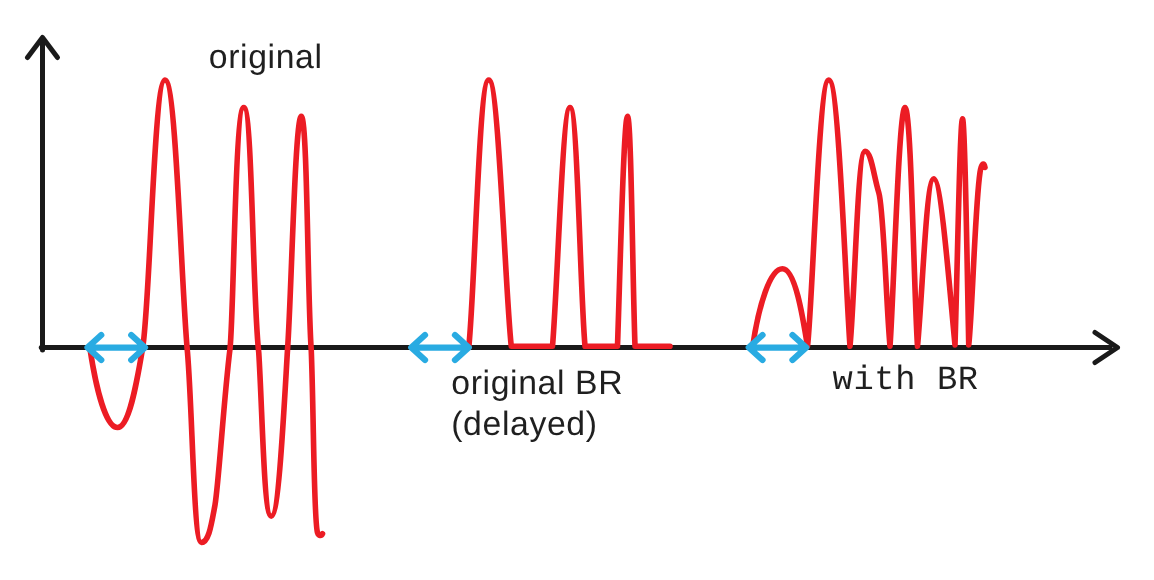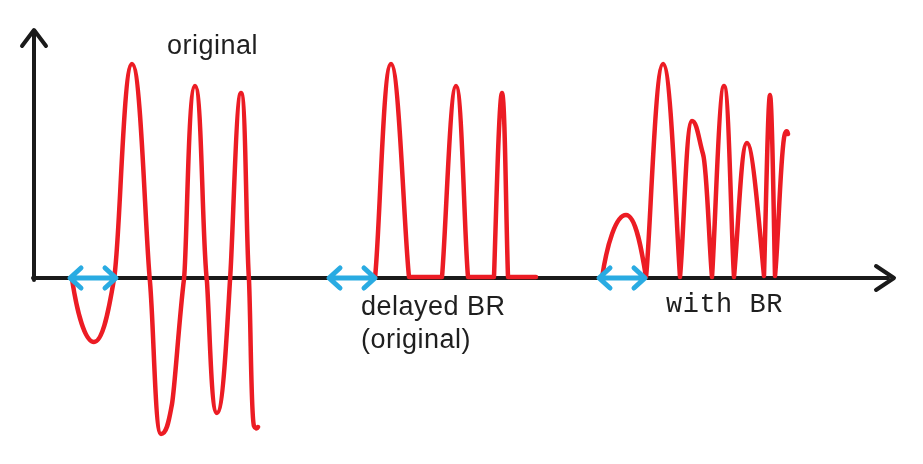--- a/index.html
+++ b/index.html
@@ -61,19 +61,19 @@
     <path class="stroke-red" d="M 602 278 C 607 244 616 215 626 215 C 636 215 642 252 646 277 C 650 244 655 64 663 64 C 671 64 676 220 680 277 C 684 235 686 121 692 121 C 697 121 699 141 703 154 C 707 167 709 244 712 277 C 715 235 719 86 724 86 C 729 86 731 230 734 277 C 738 235 741 143 747 143 C 753 143 760 235 764 276 C 766 210 768 95 770 95 C 772 95 774 230 775 276 C 778 248 780 165 784 138 C 785 131 787 129 788 134"></path>
 
     <path class="stroke-cyan" d="M 81 268 L 70 278 L 81 288 M 73 278 L 113 278 M 105 268 L 116 278 L 105 288"></path>
     <path class="stroke-cyan" d="M 340 268 L 329 278 L 340 288 M 332 278 L 372 278 M 364 268 L 375 278 L 364 288"></path>
     <path class="stroke-cyan" d="M 610 268 L 599 278 L 610 288 M 602 278 L 642 278 M 634 268 L 645 278 L 634 288"></path>
   </svg>
 
   <div class="label label-original">original</div>
 
   <div class="label label-without">
-    <div>delayed BR</div>
-    <div>(original)</div>
+    <div>original BR</div>
+    <div>(delayed)</div>
   </div>
 
   <div class="label label-with">with BR</div>
 
 </div>
 
 </body></html>

